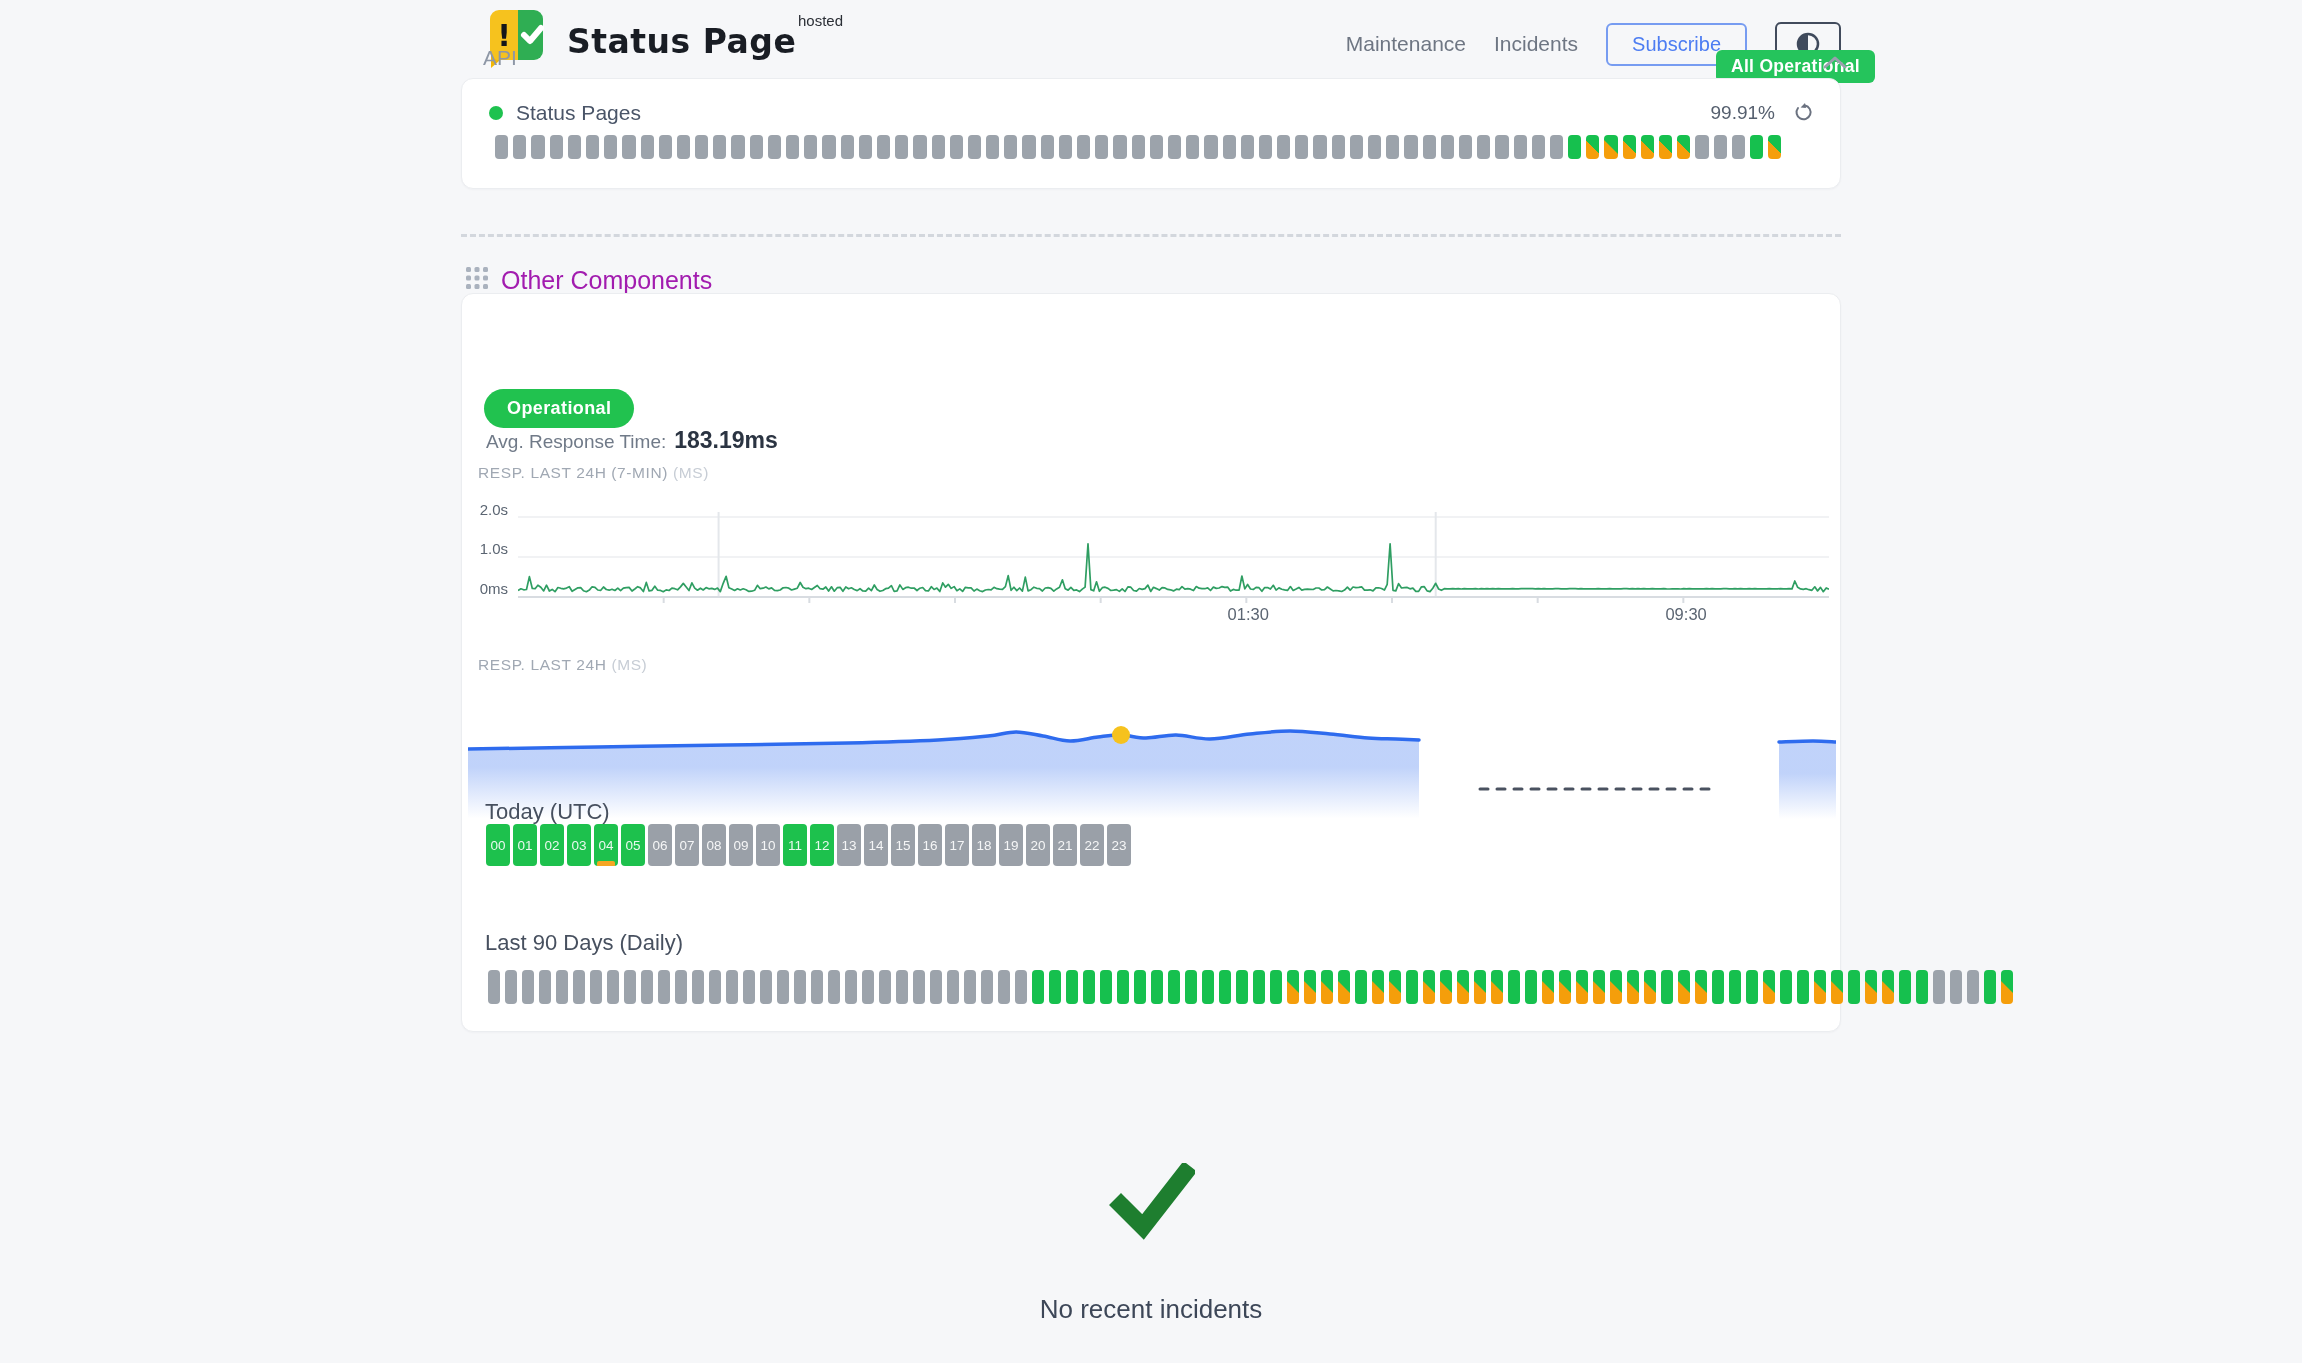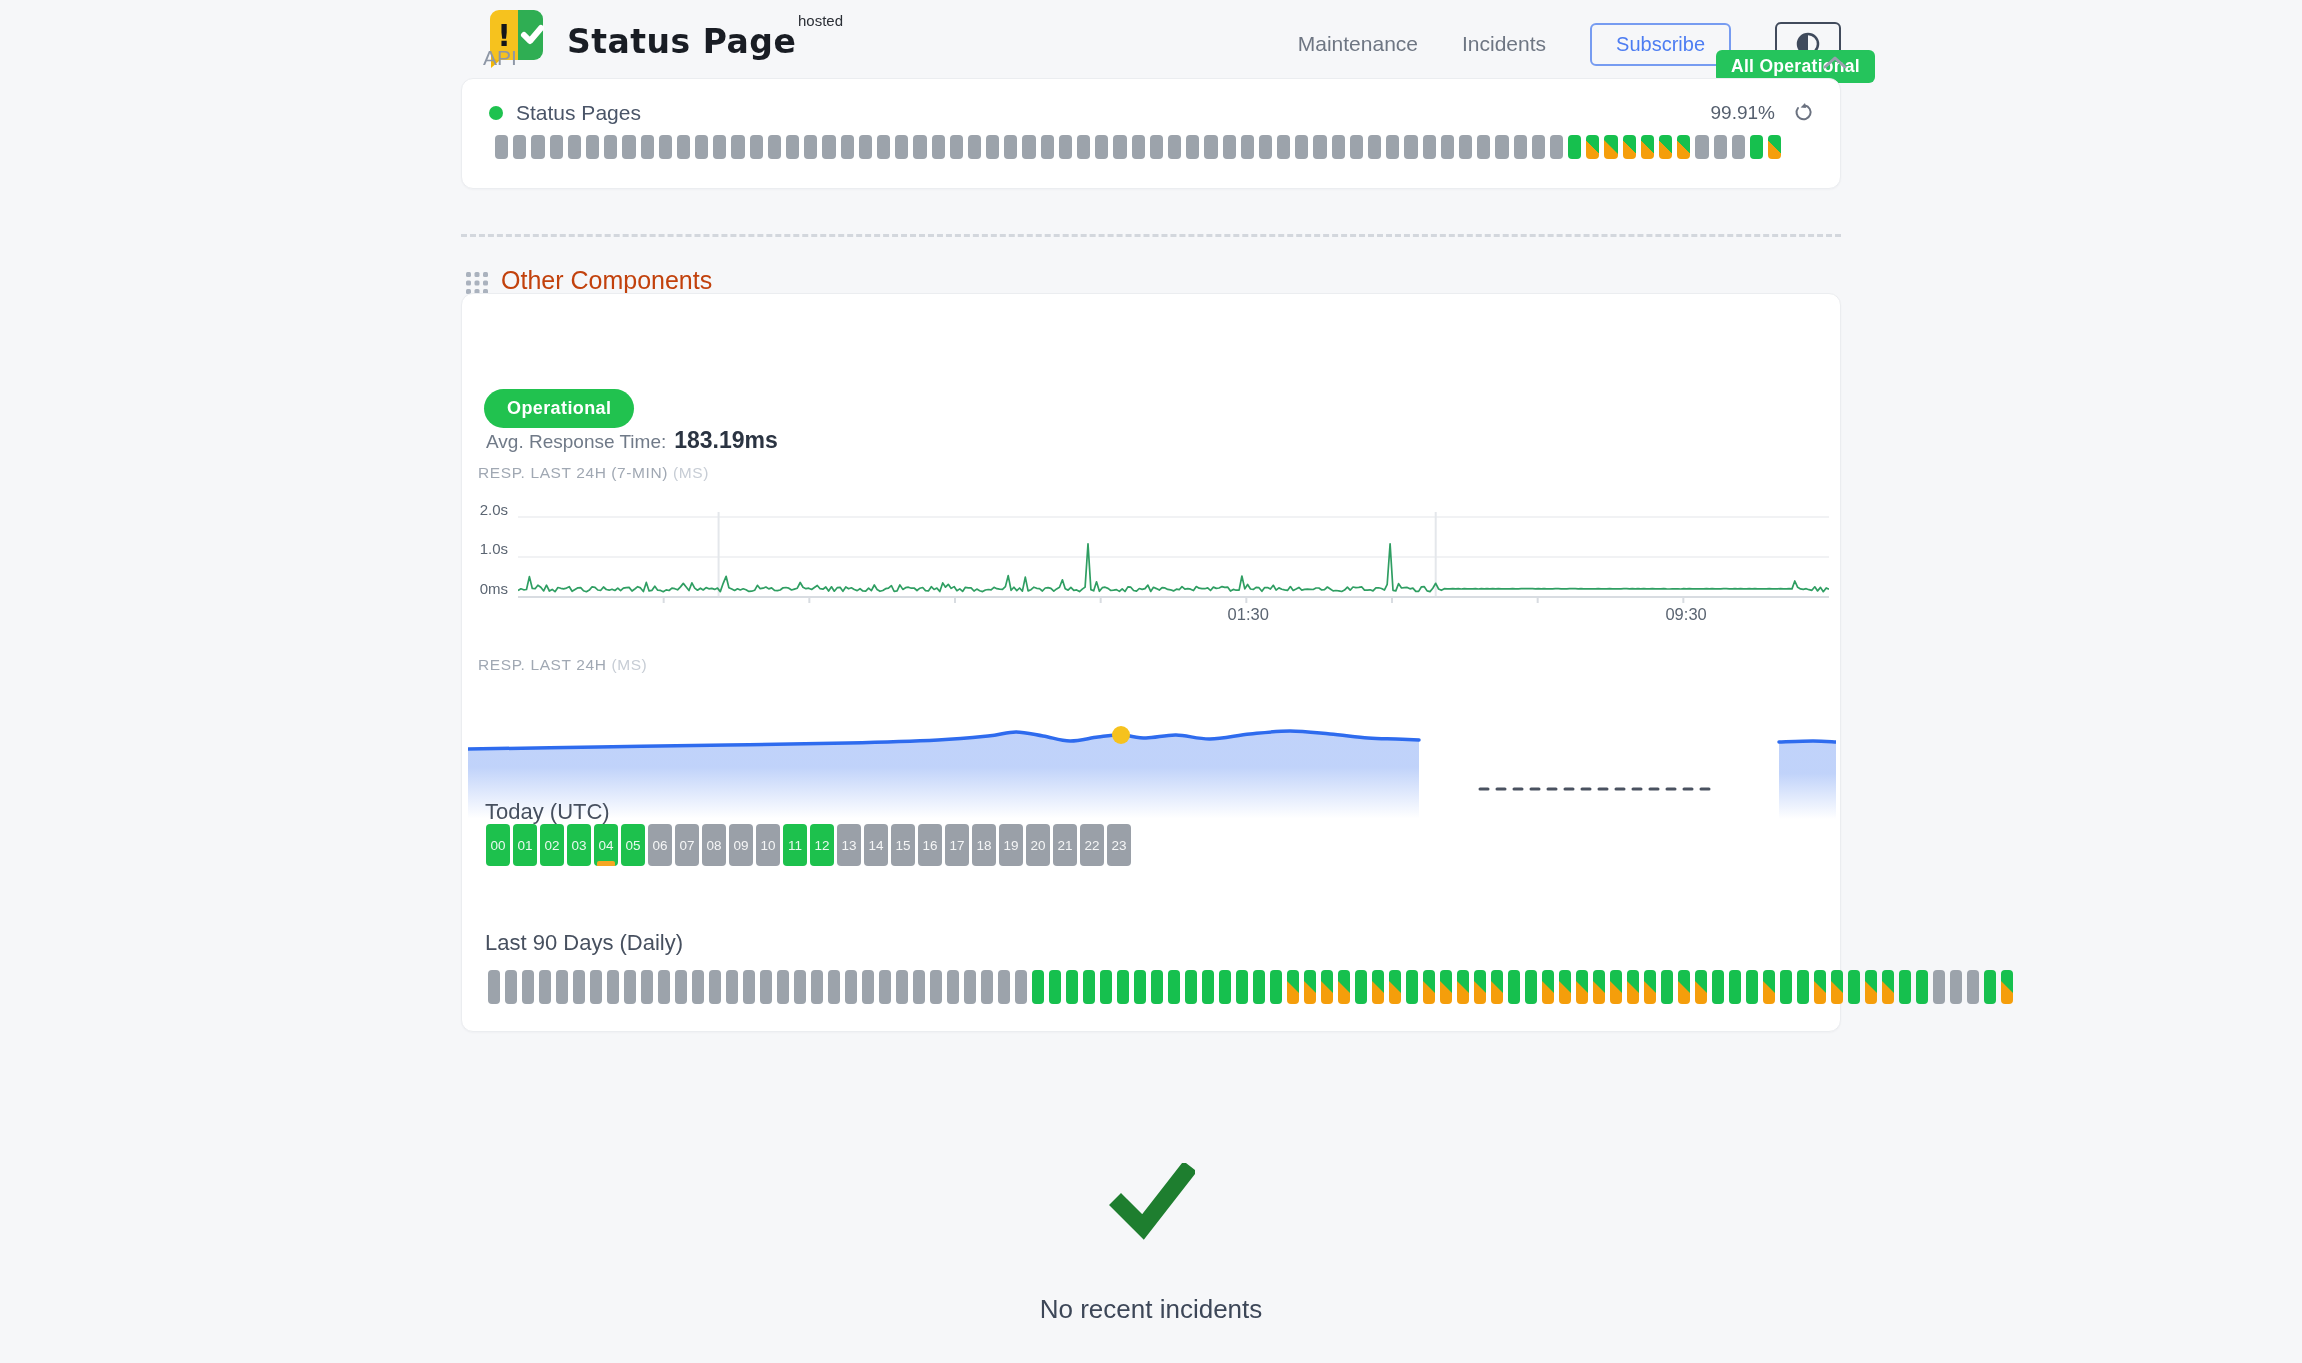--- a/index.html
+++ b/index.html
@@ -7,31 +7,31 @@
   .page {
     position:relative; width:2302px; height:1363px; overflow:hidden;
     background:#f6f7f9; font-family:"Liberation Sans", sans-serif; color:#4a5568;
   }
   .abs { position:absolute; }
 
   
   .brand { left:485px; top:10px; display:flex; align-items:flex-start; }
   .brand-text { font-family:"DejaVu Sans", sans-serif; font-weight:bold; font-size:33px; color:#191d24; letter-spacing:0.5px; margin-left:14px; margin-top:12px; }
   .brand-sup { font-size:15px; font-weight:normal; color:#2b2f36; position:absolute; left:245px; top:2px; }
-  .nav { right:461px; top:22px; display:flex; align-items:center; gap:44px; }
+  .nav { right:461px; top:22px; display:flex; align-items:center; gap:28px; }
   .nav-link { font-size:21px; color:#6e7683; cursor:pointer; }
   .btn-subscribe { font-size:20px; color:#4d7df2; border:2px solid #779cf1; border-radius:6px; padding:8px 24px; background:#fff0; cursor:pointer; font-family:inherit; }
   .btn-theme { width:66px; height:44px; border:2px solid #414b5c; border-radius:6px; background:transparent; display:flex; align-items:center; justify-content:center; cursor:pointer; }
   .status-badge { left:1716px; top:50px; background:#25c45c; color:#fff; font-size:17.5px; font-weight:bold; padding:6px 15px; border-radius:6px; letter-spacing:0.3px; }
   .hdr-chevron { left:1822px; top:54px; }
 
   
   .api-label { left:483px; top:46px; font-size:21px; color:#8e97a6; }
   .divider { left:461px; top:234px; width:1380px; border-top:3px dashed #d3d7dd; }
-  .oc-title { left:465px; top:266px; display:flex; align-items:flex-end; gap:12px; font-size:25px; color:#c2410c; }
+  .oc-title { left:465px; top:266px; display:flex; align-items:flex-start; gap:12px; font-size:25px; color:#a21caf; }
 
   
   .card { background:#ffffff; border:1px solid #ebedf0; border-radius:12px; box-shadow:0 1px 2px rgba(30,40,60,0.03); }
   .card-api { left:461px; top:78px; width:1380px; height:111px; }
   .card-hsp { left:461px; top:293px; width:1380px; height:739px; }
 
   .comp-row { position:absolute; left:27px; top:22px; right:27px; display:flex; align-items:center; }
   .dot { width:14px; height:14px; border-radius:50%; background:#1ec24f; margin-right:13px; }
   .comp-name { font-size:21px; color:#4a5568; }
   .comp-right { margin-left:auto; display:flex; align-items:center; gap:18px; }

